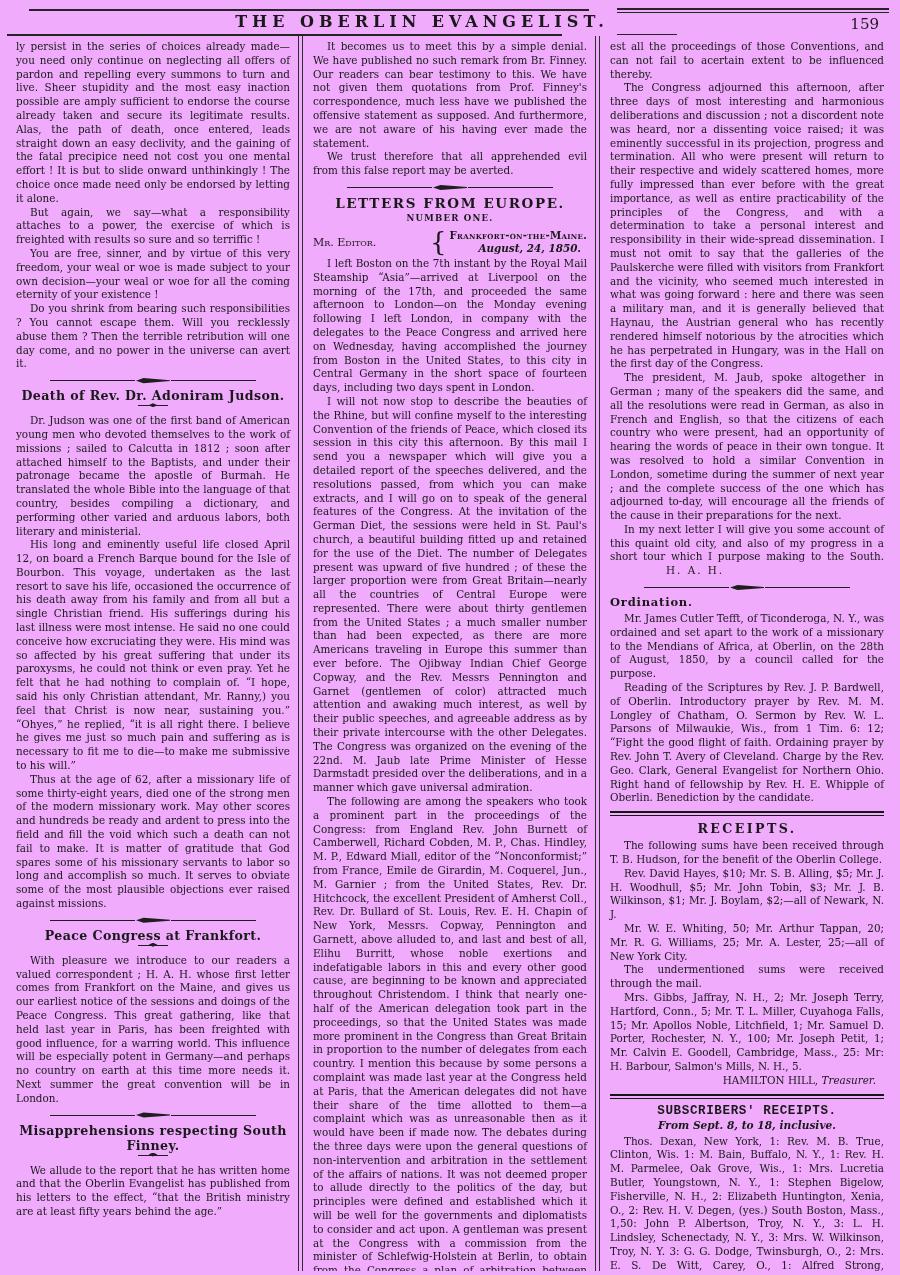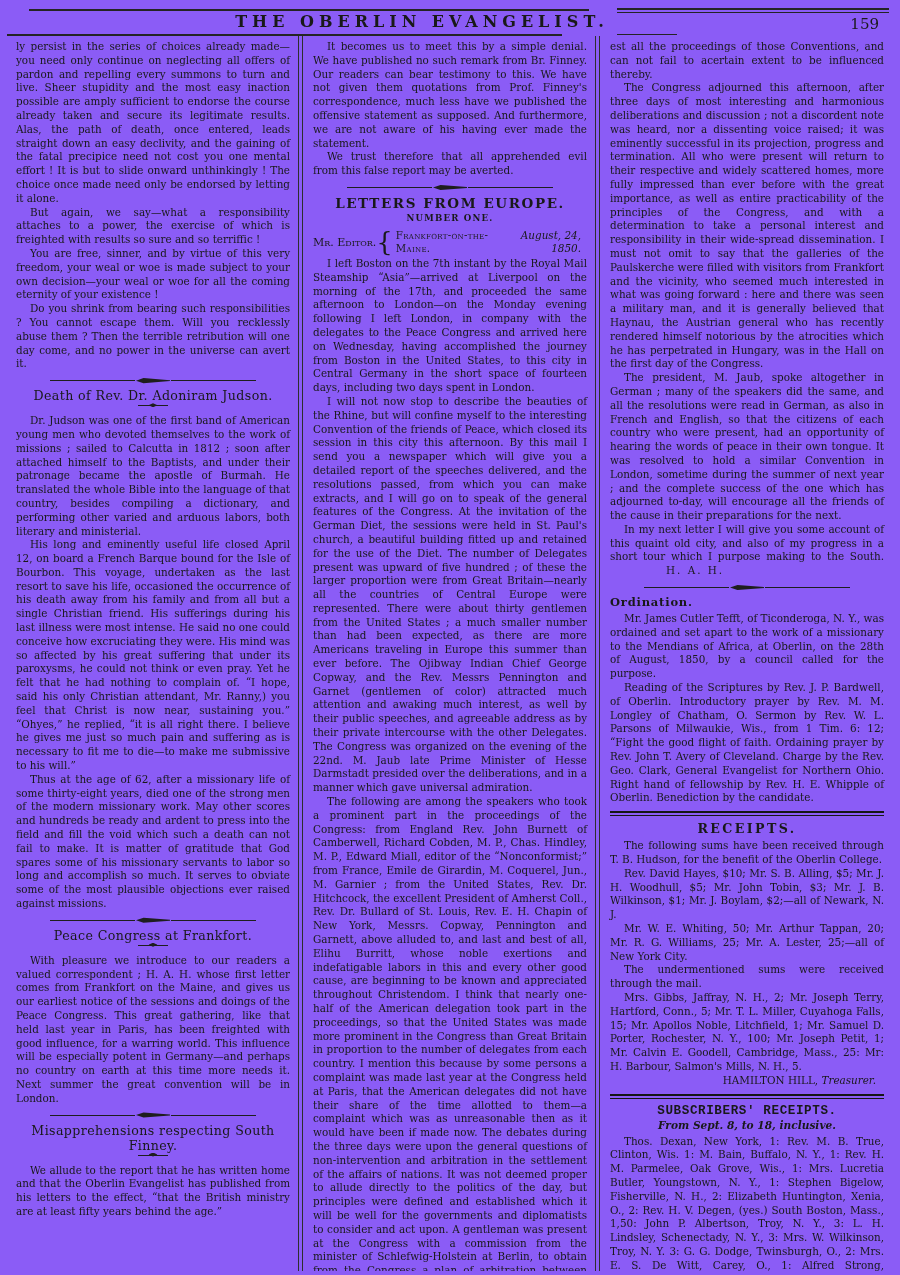--- a/index.html
+++ b/index.html
@@ -4,21 +4,21 @@
 <style>
   * { margin:0; padding:0; box-sizing:border-box; }
   html,body { width:900px; height:1275px; }
   body {
     background:#e8e6e0;
     font-family:"DejaVu Serif", serif;
     color:#191919;
   }
   .page {
     position:relative; width:900px; height:1275px;
-    background:#8b5cf6; overflow:hidden;
+    background:#f0abfc; overflow:hidden;
     padding:3px 7px 0 7px;
   }
   
   .header { position:relative; height:33px; }
   .h-rule-a { position:absolute; top:6px; left:22px; width:560px; border-top:2px solid #242424; }
   .h-rule-b { position:absolute; top:5px; left:610px; right:4px; height:5px;
               border-top:2px solid #242424; border-bottom:1px solid #242424; }
   .h-title { position:absolute; top:9px; left:415px; transform:translateX(-50%);
              font-size:16px; font-weight:bold; letter-spacing:5px; white-space:nowrap; }
   .h-pagenum { position:absolute; top:12px; right:14px; font-size:15px; }
@@ -36,34 +36,34 @@
   
   .orn-rule { display:flex; align-items:center; margin:6px 34px 4px 34px; height:7px; }
   .orn-rule::before, .orn-rule::after { content:""; flex:1; border-top:1px solid #1e1e1e; }
   .orn-dart { width:34px; height:6px; background:#1e1e1e; margin:0 1px;
               clip-path:polygon(0 50%, 22% 8%, 100% 42%, 100% 58%, 22% 92%); }
   .sub-rule { width:30px; height:4px; margin:2px auto 5px auto; position:relative; border-top:1px solid #1e1e1e; }
   .sub-rule::after { content:""; position:absolute; left:50%; top:-3px; width:9px; height:4px;
               transform:translateX(-50%); background:#1e1e1e; clip-path:polygon(0 50%, 50% 0, 100% 50%, 50% 100%); }
   .dbl-rule { height:5px; border-top:2px solid #161616; border-bottom:1px solid #161616; margin:6px 0 5px 0; }
   
-  .art-head { font-size:12.6px; font-weight:normal; text-align:center; margin:3px 0 1px 0; letter-spacing:.4px; }
+  .art-head { font-size:12.6px; font-weight:bold; text-align:center; margin:3px 0 1px 0; letter-spacing:.4px; }
   .caps-head { font-size:13.5px; text-align:center; letter-spacing:1.6px; margin:4px 0 2px 0; }
   .tiny-head { font-size:8.6px; font-weight:bold; text-align:center; letter-spacing:1.2px; margin:2px 0 6px 0; }
   .sm-head { font-size:11.5px; font-weight:bold; text-align:left; letter-spacing:.8px; margin:2px 0 3px 0; }
   .receipts-head { font-size:12.6px; font-weight:bold; text-align:center; letter-spacing:2.4px; margin:1px 0 3px 0; }
   .subs-head { font-family:Liberation Mono, monospace; font-size:12.6px; font-weight:bold;
                text-align:center; letter-spacing:.6px; margin:2px 0 1px 0; }
   .ital-sub { font-size:10.6px; font-weight:bold; font-style:italic; text-align:center; margin:1px 0 4px 0; }
   
   .dateline { display:flex; align-items:center; margin:1px 0 2px 0; font-size:10.4px; }
   .dl-salut { flex:0 0 auto; margin-top:2px; font-size:11px; }
   .dl-spacer { flex:1; }
   .dl-brace { font-size:26px; font-weight:normal; margin-right:3px; line-height:26px; }
-  .dl-right { display:flex; line-height:13px; }
+  .dl-right { display:flex; flex-direction:column; line-height:13px;font-weight:bold; }
   .dl-place { font-size:10.2px; letter-spacing:.3px; }
   .dl-date { text-align:right; padding-right:6px; }
   
   .sig { display:inline-block; margin-left:42px; letter-spacing:2px; }
   .sig-right { font-size:10.4px; text-align:right; padding-right:8px; line-height:13.8px; }
 </style>
 </head>
 <body>
 
 <div class="page">

